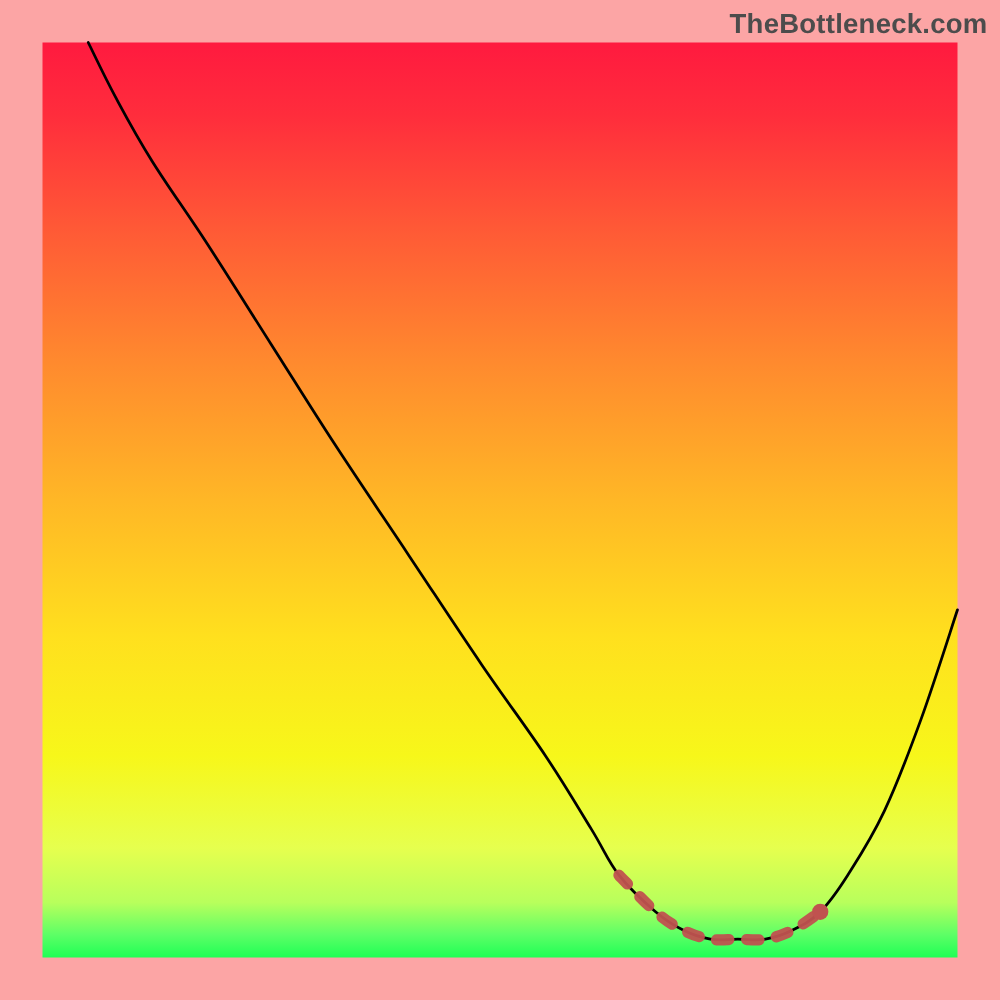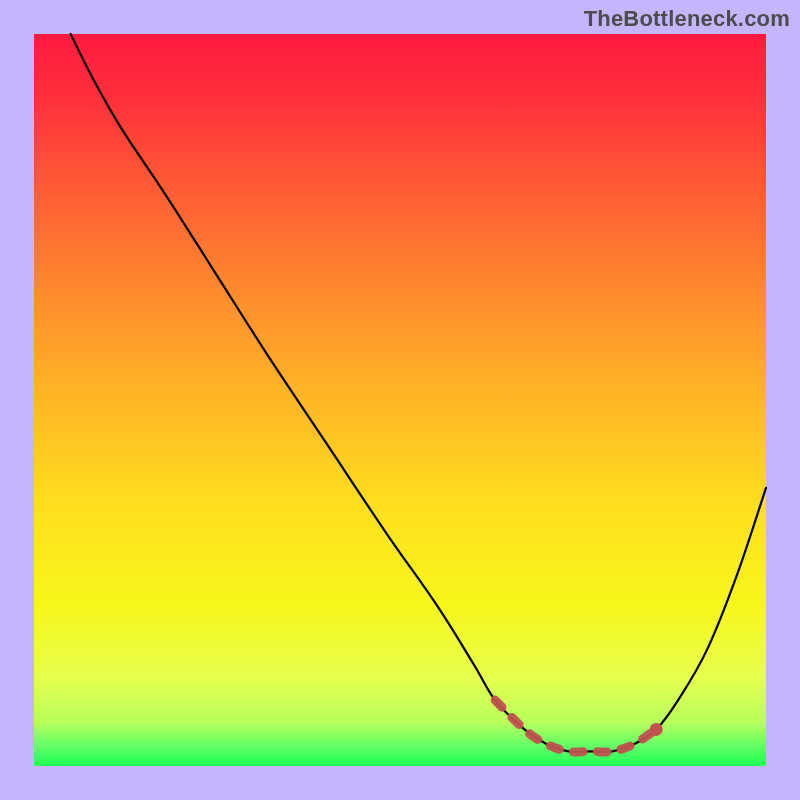--- a/index.html
+++ b/index.html
@@ -7,21 +7,21 @@
     padding: 0;
     width: 800px;
     height: 800px;
     background: #000;
     overflow: hidden;
   }
   .frame {
     position: relative;
     width: 800px;
     height: 800px;
-    background: #c4b5fd;
+    background: #fca5a5;
   }
   .watermark {
     position: absolute;
     top: 6px;
     right: 10px;
     font-family: Arial, Helvetica, sans-serif;
     font-size: 22px;
     font-weight: 600;
     color: #4c4c4c;
     letter-spacing: 0.2px;

